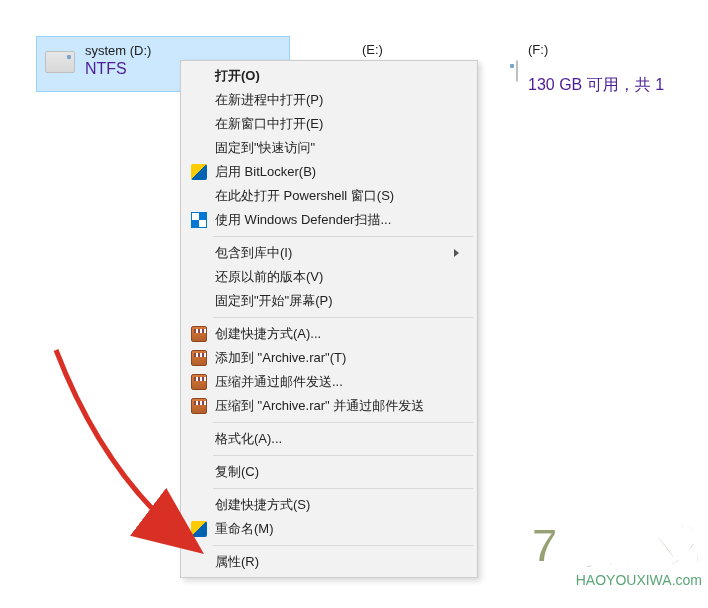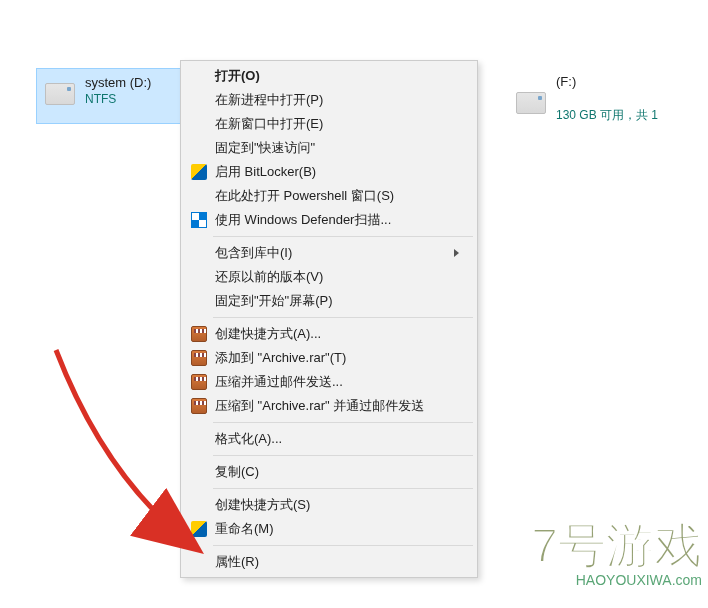--- a/index.html
+++ b/index.html
@@ -9,21 +9,20 @@
     background: #fff;
     width: 708px;
     height: 608px;
     position: relative;
     overflow: hidden;
   }
   .drives-area {
     display: flex;
     gap: 24px;
     padding: 36px 36px 0 36px;
-    margin-top: 32px;
   }
   .drive {
     width: 254px;
     height: 56px;
     display: flex;
     align-items: flex-start;
     padding: 6px 8px;
     position: relative;
   }
   .drive.selected {
@@ -45,21 +44,21 @@
     position: absolute;
     right: 3px;
     top: 3px;
     width: 4px;
     height: 4px;
     background: #7aa6cc;
     border-radius: 1px;
   }
   .drive .drive-text { display: flex; flex-direction: column; }
   .drive-name { color: #202020; }
-  .drive-sub { color: #0f766e; font-size: 12px; margin-top: 2px; }
+  .drive-sub { color: #4c1d95; font-size: 16px; margin-top: 2px; }
   .drive .capacity-bar {
     position: absolute;
     left: 48px;
     top: 24px;
     width: 120px;
     height: 12px;
     border: 1px solid #b8b8b8;
     background: #f5f5f5;
   }
   .drive .capacity-bar .fill {
@@ -144,21 +143,21 @@
   
   .watermark {
     position: absolute;
     right: 6px;
     bottom: 20px;
     opacity: 0.7;
     font-family: sans-serif;
   }
   .watermark .big {
     font-size: 48px;
-    font-weight: 400;
+    font-weight: 700;
     color: #6a7a3a;
     -webkit-text-stroke: 2px #fff;
   }
   .watermark .text {
     font-size: 14px;
     color: #15803d;
     text-align: right;
     margin-top: -6px;
   }
 </style>

